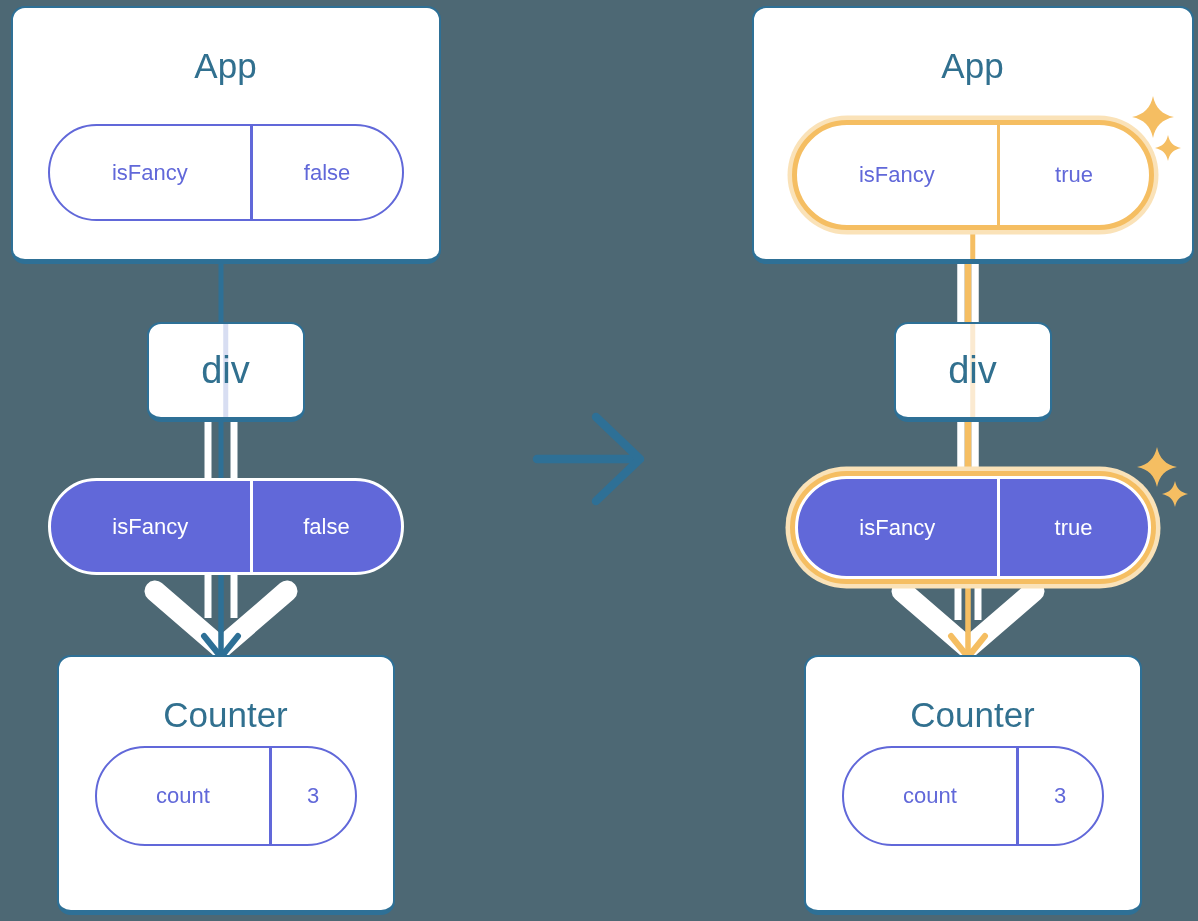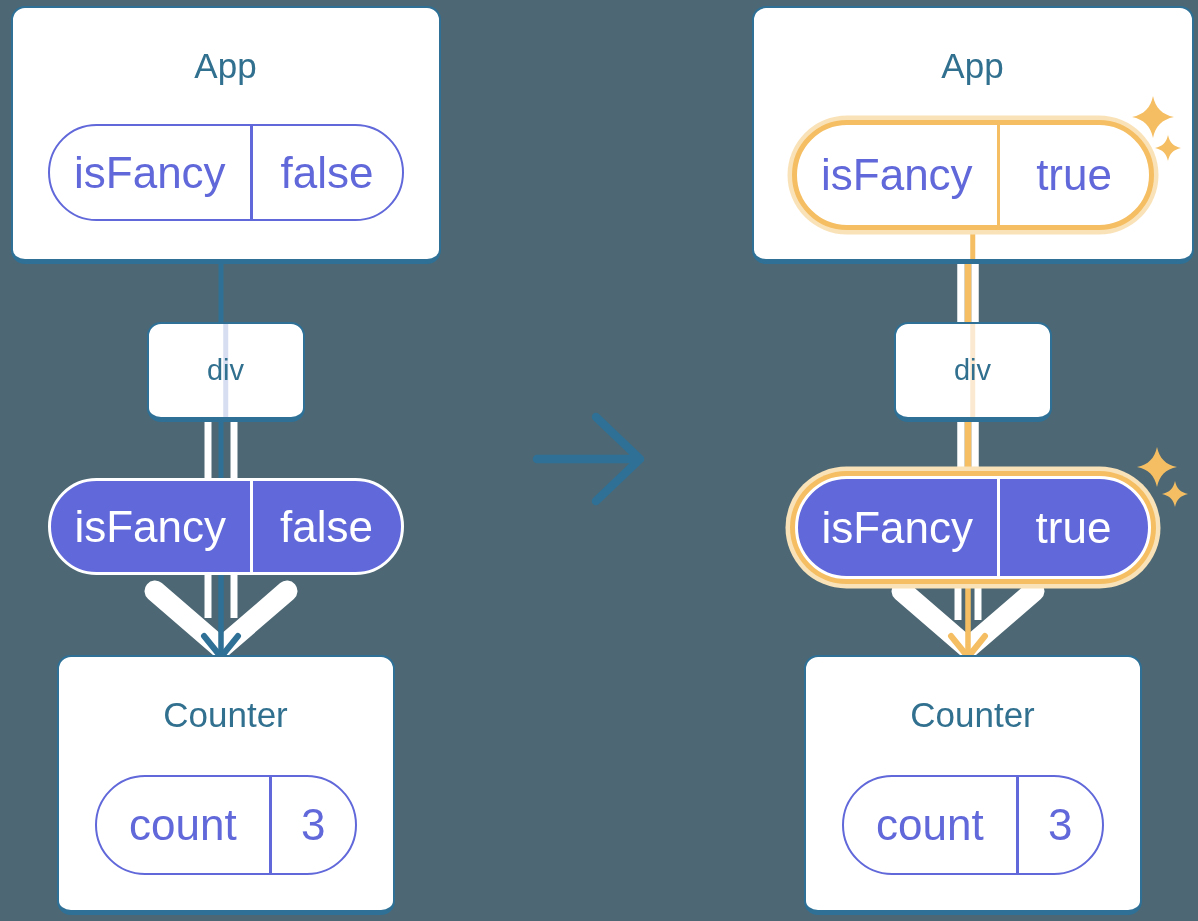--- a/index.html
+++ b/index.html
@@ -40,41 +40,41 @@
   .div-card{top:322px;width:158px;height:100px;display:flex;align-items:center;justify-content:center}
   .counter-card{top:655px;width:338px;height:260px}
 
   .card-title{
     display:block;text-align:center;
     padding-top:38px;
     font-size:35px;font-weight:500;color:var(--title-text);
     position:relative;z-index:2;
   }
   .counter-card .card-title{}
-  .div-label{font-size:29px;font-weight:500;color:var(--title-text);position:relative;z-index:2}
+  .div-label{font-size:38px;font-weight:500;color:var(--title-text);position:relative;z-index:2}
 
   .through-line{
     position:absolute;left:50%;transform:translateX(-50%);
     top:0;height:100%;width:5.5px;z-index:1;
   }
   .through-lavender{background:var(--purple-light)}
   .through-peach{background:var(--orange-faint)}
 
   .card-flow-line{
     position:absolute;left:50%;transform:translateX(-50%);
     width:5.5px;top:225px;height:26px;background:var(--orange);z-index:1;
   }
 
   .pill{
     position:absolute;left:50%;transform:translateX(-50%);
     display:flex;align-items:stretch;
     border-radius:999px;
     background:var(--white);
     z-index:3;
-    font-size:44px;
+    font-size:22px;
   }
   .pill .seg{display:flex;align-items:center;justify-content:center}
   .pill .seg.name{flex:0 0 57%}
   .pill .seg.value{flex:1}
   .pill .divider{width:2.5px;flex:0 0 2.5px}
 
   
   .prop-pill{top:124px;width:356px;height:97px;border:2.5px solid var(--purple);color:var(--purple)}
   .prop-pill .divider{background:var(--purple)}
 
@@ -94,21 +94,21 @@
     border:3px solid var(--white);
     color:var(--white);
   }
   .passed-pill .divider{background:var(--white)}
   .passed-pill-hl{
     top:476px;height:103px;
     box-shadow:0 0 0 5px var(--orange),0 0 0 9.5px var(--orange-light);
   }
 
   
-  .state-pill{top:775px;width:262px;height:100px;border:2.5px solid var(--purple);color:var(--purple)}
+  .state-pill{top:746px;width:262px;height:100px;border:2.5px solid var(--purple);color:var(--purple)}
   .state-pill .seg.name{flex:0 0 67%}
   .state-pill .divider{background:var(--purple)}
 
   .bold{font-weight:400}
 
   .sparkle{position:absolute;z-index:4}
   .sparkle path{fill:var(--orange)}
 
   .transition-arrow{position:absolute;left:520px;top:400px;z-index:2}
 </style>

